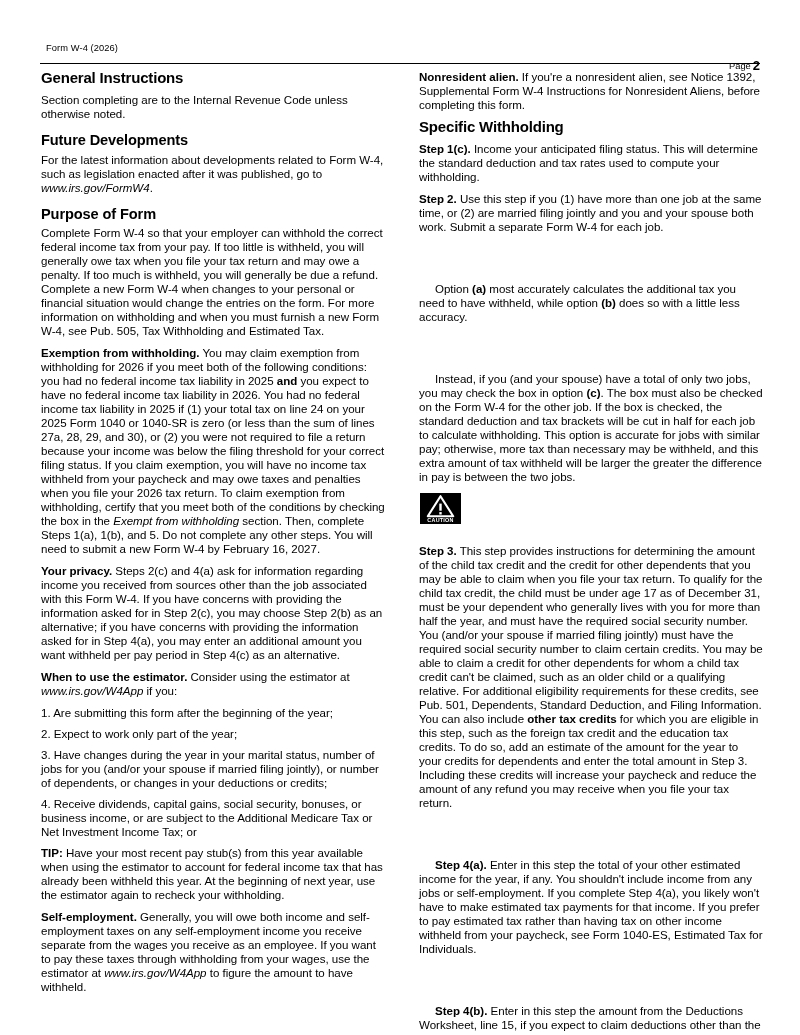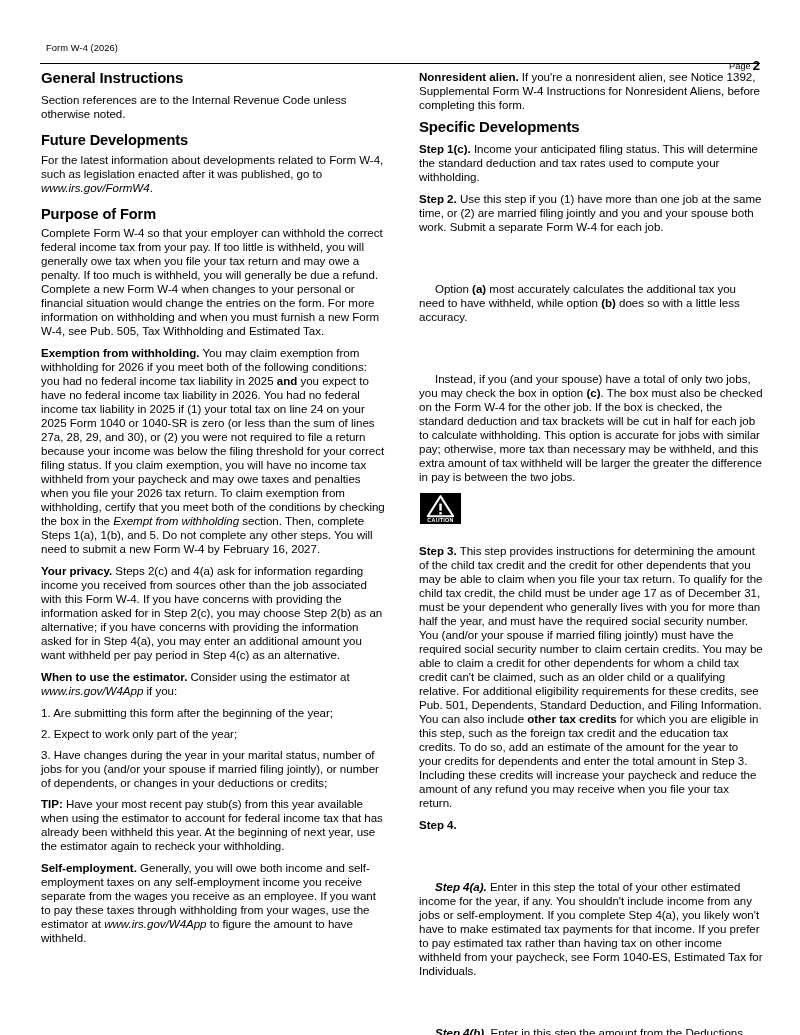--- a/index.html
+++ b/index.html
@@ -97,21 +97,21 @@
     line-height: 14.0px;
     margin: 0 0 8px 0;
     text-align: left;
     letter-spacing: -0.002em;
   }
   p.tight { margin-bottom: 7px; }
   p.indent { text-indent: 16px; margin-top: 48px; }
   p.listitem { margin-bottom: 7px; }
   b, strong { font-weight: bold; }
   i, em { font-style: italic; }
-  .bi { font-weight: bold; font-style: italic; }
+  .bi { font-weight: bold; }
 
   
   .caution-block {
     position: relative;
     min-height: 44px;
     margin: 3px 0 8px 0;
     padding-left: 56px;
     box-sizing: border-box;
   }
   .caution-block p {
@@ -139,51 +139,52 @@
     <div class="hdr-right"><span>Page</span><span class="pageno">2</span></div>
   </div>
   <div class="hdr-rule"></div>
 
   <div class="columns">
 
     <div class="col left">
 
       <h1 class="sect tight-top">General Instructions</h1>
 
-      <p>Section references are to the Internal Revenue Code unless otherwise noted.</p>
+      <p>Section completing are to the Internal Revenue Code unless otherwise noted.</p>
 
       <h2 class="sub">Future Developments</h2>
 
       <p><span>For the latest information about developments related to Form W-4, such as legislation enacted after it was published, go to </span><i>www.irs.gov/FormW4</i><span>.</span></p>
 
       <h2 class="sub">Purpose of Form</h2>
 
       <p>Complete Form W-4 so that your employer can withhold the correct federal income tax from your pay. If too little is withheld, you will generally owe tax when you file your tax return and may owe a penalty. If too much is withheld, you will generally be due a refund. Complete a new Form W-4 when changes to your personal or financial situation would change the entries on the form. For more information on withholding and when you must furnish a new Form W-4, see Pub. 505, Tax Withholding and Estimated Tax.</p>
 
       <p><b>Exemption from withholding.</b><span> You may claim exemption from withholding for 2026 if you meet both of the following conditions: you had no federal income tax liability in 2025 </span><b>and</b><span> you expect to have no federal income tax liability in 2026. You had no federal income tax liability in 2025 if (1) your total tax on line 24 on your 2025 Form 1040 or 1040-SR is zero (or less than the sum of lines 27a, 28, 29, and 30), or (2) you were not required to file a return because your income was below the filing threshold for your correct filing status. If you claim exemption, you will have no income tax withheld from your paycheck and may owe taxes and penalties when you file your 2026 tax return. To claim exemption from withholding, certify that you meet both of the conditions by checking the box in the </span><i>Exempt from withholding</i><span> section. Then, complete Steps 1(a), 1(b), and 5. Do not complete any other steps. You will need to submit a new Form W-4 by February 16, 2027.</span></p>
 
       <p><b>Your privacy.</b><span> Steps 2(c) and 4(a) ask for information regarding income you received from sources other than the job associated with this Form W-4. If you have concerns with providing the information asked for in Step 2(c), you may choose Step 2(b) as an alternative; if you have concerns with providing the information asked for in Step 4(a), you may enter an additional amount you want withheld per pay period in Step 4(c) as an alternative.</span></p>
 
       <p><b>When to use the estimator.</b><span> Consider using the estimator at </span><i>www.irs.gov/W4App</i><span> if you:</span></p>
 
       <p class="listitem">1. Are submitting this form after the beginning of the year;</p>
       <p class="listitem">2. Expect to work only part of the year;</p>
       <p class="listitem">3. Have changes during the year in your marital status, number of jobs for you (and/or your spouse if married filing jointly), or number of dependents, or changes in your deductions or credits;</p>
+      <p class="listitem">4. Receive dividends, capital gains, social security, bonuses, or business income, or are subject to the Additional Medicare Tax or Net Investment Income Tax; or</p>
 
       <p><b>TIP:</b><span> Have your most recent pay stub(s) from this year available when using the estimator to account for federal income tax that has already been withheld this year. At the beginning of next year, use the estimator again to recheck your withholding.</span></p>
 
       <p><b>Self-employment.</b><span> Generally, you will owe both income and self-employment taxes on any self-employment income you receive separate from the wages you receive as an employee. If you want to pay these taxes through withholding from your wages, use the estimator at </span><i>www.irs.gov/W4App</i><span> to figure the amount to have withheld.</span></p>
 
     </div>
 
     <div class="col right">
 
       <p class="tight"><b>Nonresident alien.</b><span> If you're a nonresident alien, see Notice 1392, Supplemental Form W-4 Instructions for Nonresident Aliens, before completing this form.</span></p>
 
-      <h1 class="sect">Specific Developments</h1>
+      <h1 class="sect">Specific Withholding</h1>
 
       <p><b>Step 1(c).</b><span> Income your anticipated filing status. This will determine the standard deduction and tax rates used to compute your withholding.</span></p>
 
       <p><b>Step 2.</b><span> Use this step if you (1) have more than one job at the same time, or (2) are married filing jointly and you and your spouse both work. Submit a separate Form W-4 for each job.</span></p>
 
       <p class="indent"><span>Option </span><b>(a)</b><span> most accurately calculates the additional tax you need to have withheld, while option </span><b>(b)</b><span> does so with a little less accuracy.</span></p>
 
       <p class="indent"><span>Instead, if you (and your spouse) have a total of only two jobs, you may check the box in option </span><b>(c)</b><span>. The box must also be checked on the Form W-4 for the other job. If the box is checked, the standard deduction and tax brackets will be cut in half for each job to calculate withholding. This option is accurate for jobs with similar pay; otherwise, more tax than necessary may be withheld, and this extra amount of tax withheld will be larger the greater the difference in pay is between the two jobs.</span></p>
 
       <div class="caution-block">
@@ -193,21 +194,20 @@
             <polygon points="20.5,3.2 33.2,23.2 7.8,23.2" fill="#000000" stroke="#ffffff" stroke-width="2.1" stroke-linejoin="round"></polygon>
             <rect x="19.3" y="10.6" width="2.4" height="7.1" fill="#ffffff"></rect>
             <rect x="19.3" y="19.1" width="2.4" height="2.4" fill="#ffffff"></rect>
             <text x="20.5" y="29.3" font-family="Liberation Sans, sans-serif" font-size="5.4" font-weight="bold" fill="#ffffff" text-anchor="middle" letter-spacing="0.25">CAUTION</text>
           </svg>
         </span>
       </div>
 
       <p><b>Step 3.</b><span> This step provides instructions for determining the amount of the child tax credit and the credit for other dependents that you may be able to claim when you file your tax return. To qualify for the child tax credit, the child must be under age 17 as of December 31, must be your dependent who generally lives with you for more than half the year, and must have the required social security number. You (and/or your spouse if married filing jointly) must have the required social security number to claim certain credits. You may be able to claim a credit for other dependents for whom a child tax credit can't be claimed, such as an older child or a qualifying relative. For additional eligibility requirements for these credits, see Pub. 501, Dependents, Standard Deduction, and Filing Information. You can also include </span><b>other tax credits</b><span> for which you are eligible in this step, such as the foreign tax credit and the education tax credits. To do so, add an estimate of the amount for the year to your credits for dependents and enter the total amount in Step 3. Including these credits will increase your paycheck and reduce the amount of any refund you may receive when you file your tax return.</span></p>
 
-      <p class="tight"><b>Step 4.</b></p>
 
       <p class="indent"><span class="bi">Step 4(a).</span><span> Enter in this step the total of your other estimated income for the year, if any. You shouldn't include income from any jobs or self-employment. If you complete Step 4(a), you likely won't have to make estimated tax payments for that income. If you prefer to pay estimated tax rather than having tax on other income withheld from your paycheck, see Form 1040-ES, Estimated Tax for Individuals.</span></p>
 
       <p class="indent"><span class="bi">Step 4(b).</span><span> Enter in this step the amount from the Deductions Worksheet, line 15, if you expect to claim deductions other than the basic standard deduction on your 2026 tax return and want to reduce your withholding to account for these deductions. This includes both itemized deductions and other deductions such as for qualified tips, overtime compensation, and passenger vehicle loan interest; student loan interest; IRAs; and seniors. You (and/or your spouse if married filing jointly) must have the required social security number to claim certain deductions. For additional eligibility requirements, see Pub. 501.</span></p>
 
       <p class="indent"><span class="bi">Step 4(c).</span><span> Enter in this step any additional tax you want withheld from your pay </span><b>each pay period</b><span>, including any amounts from the Multiple Jobs Worksheet, line 4. Entering an amount here will reduce your paycheck and will either increase your refund or reduce any amount of tax that you owe when you file your tax return.</span></p>
 
     </div>
 
     <div class="clear"></div>

